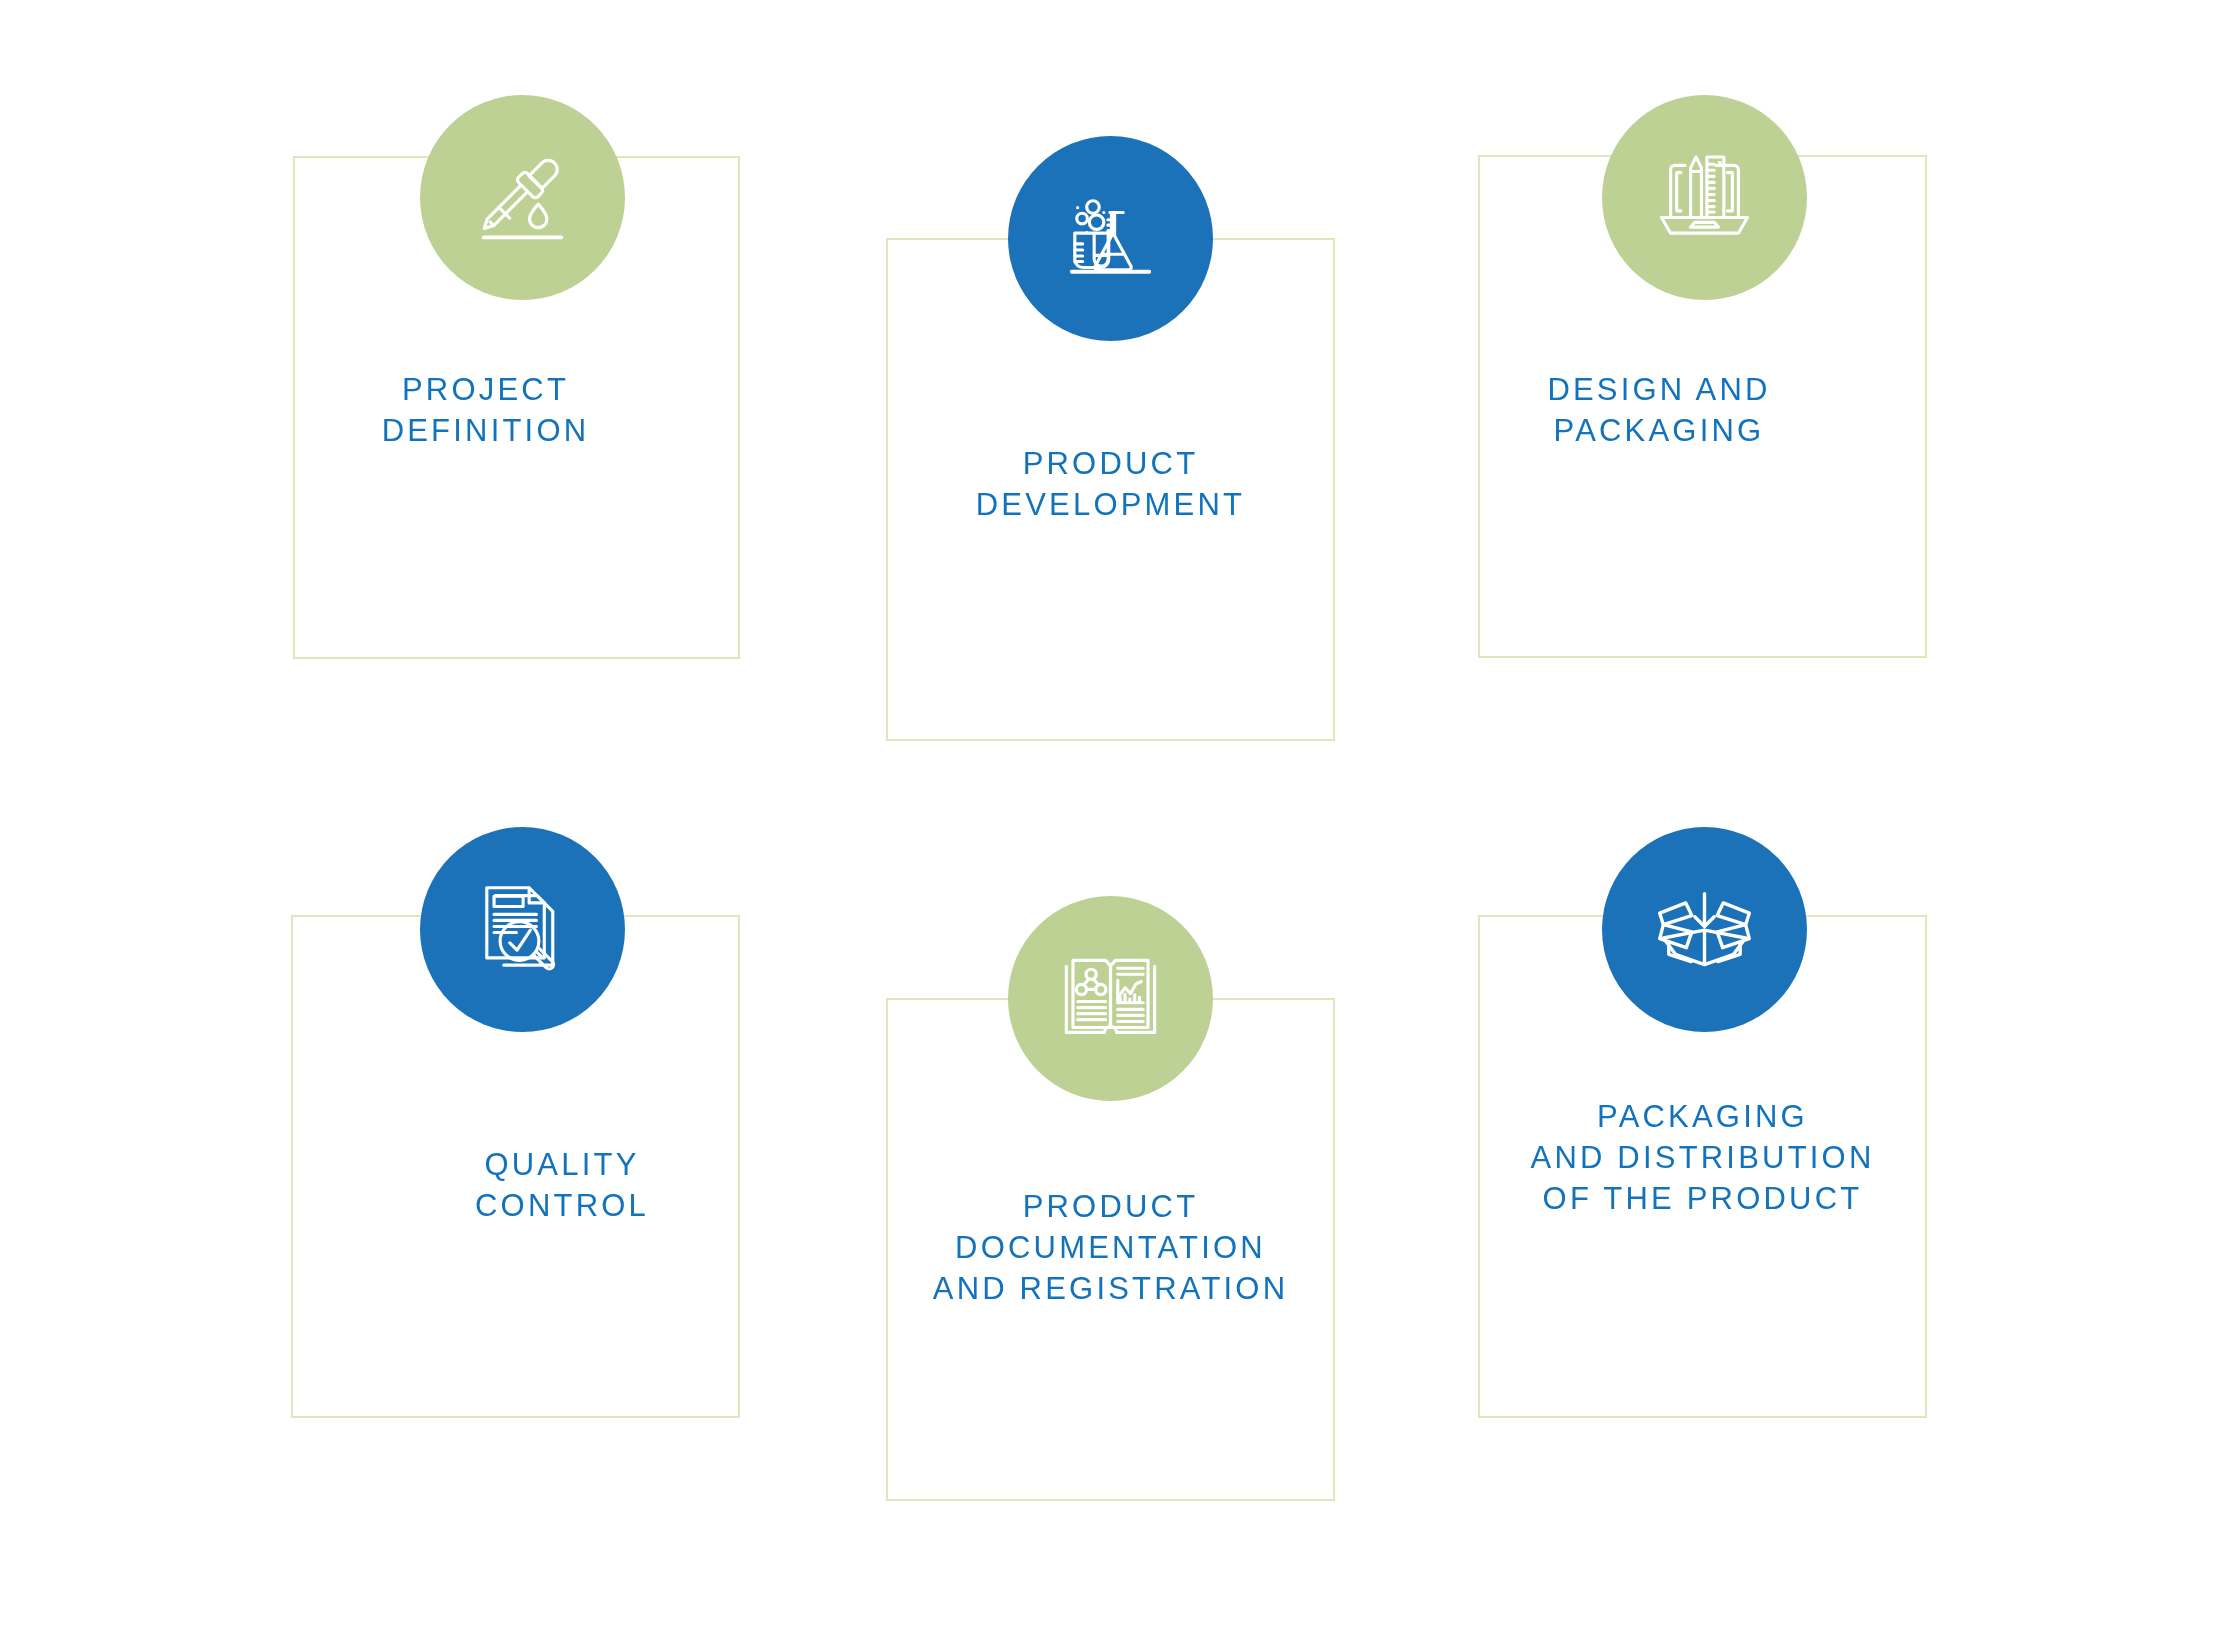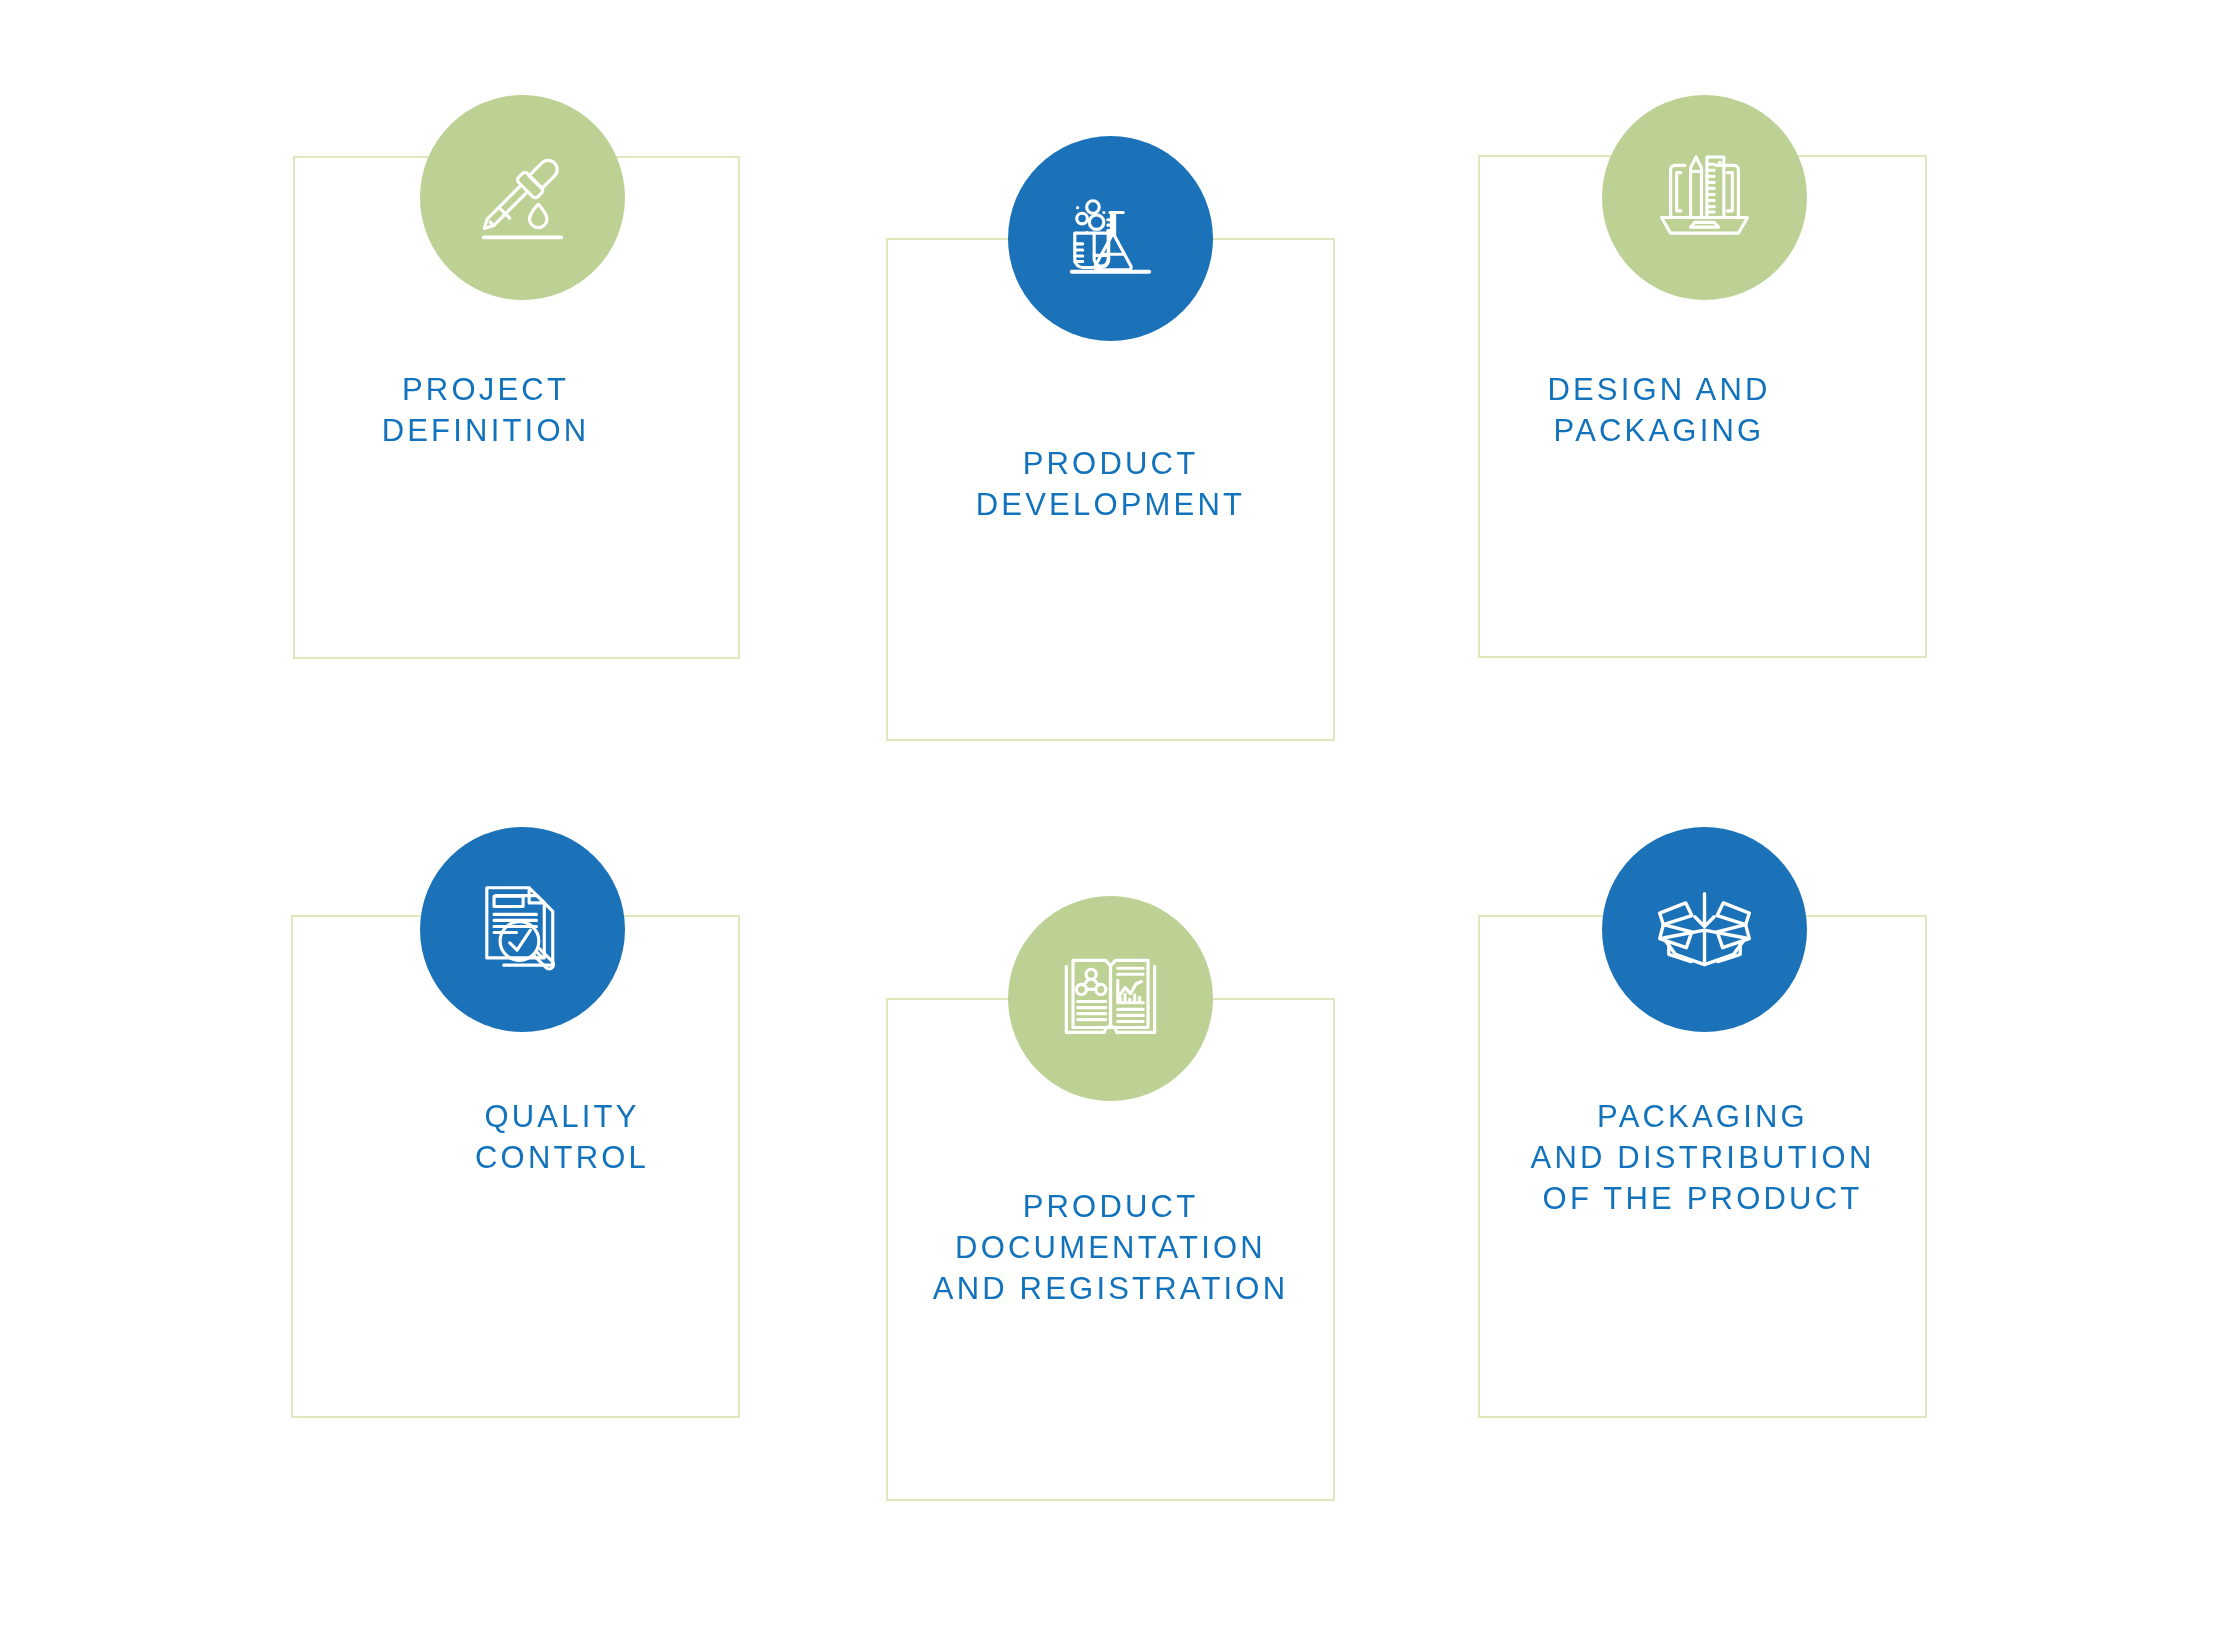--- a/index.html
+++ b/index.html
@@ -81,21 +81,21 @@
   #card-2 .card-title { left: 886px; top: 443px;  width: 449px; }
 
   
   #card-3 .card-box   { left: 1478px; top: 155px;  width: 449px; height: 503px; }
   #card-3 .icon-badge { left: 1602px; top: 95px; }
   #card-3 .card-title { left: 1478px; top: 369px;  width: 362px; }
 
   
   #card-4 .card-box   { left: 291px;  top: 915px; width: 449px; height: 503px; }
   #card-4 .icon-badge { left: 420px;  top: 827px; }
-  #card-4 .card-title { left: 291px;  top: 1096px; width: 542px; }
+  #card-4 .card-title { left: 291px;  top: 1144px; width: 542px; }
 
   
   #card-5 .card-box   { left: 886px; top: 998px; width: 449px; height: 503px; }
   #card-5 .icon-badge { left: 1008px; top: 896px; }
   #card-5 .card-title { left: 886px; top: 1186px; width: 449px; }
 
   
   #card-6 .card-box   { left: 1478px; top: 915px; width: 449px; height: 503px; }
   #card-6 .icon-badge { left: 1602px; top: 827px; }
   #card-6 .card-title { left: 1478px; top: 1096px; width: 449px; }

